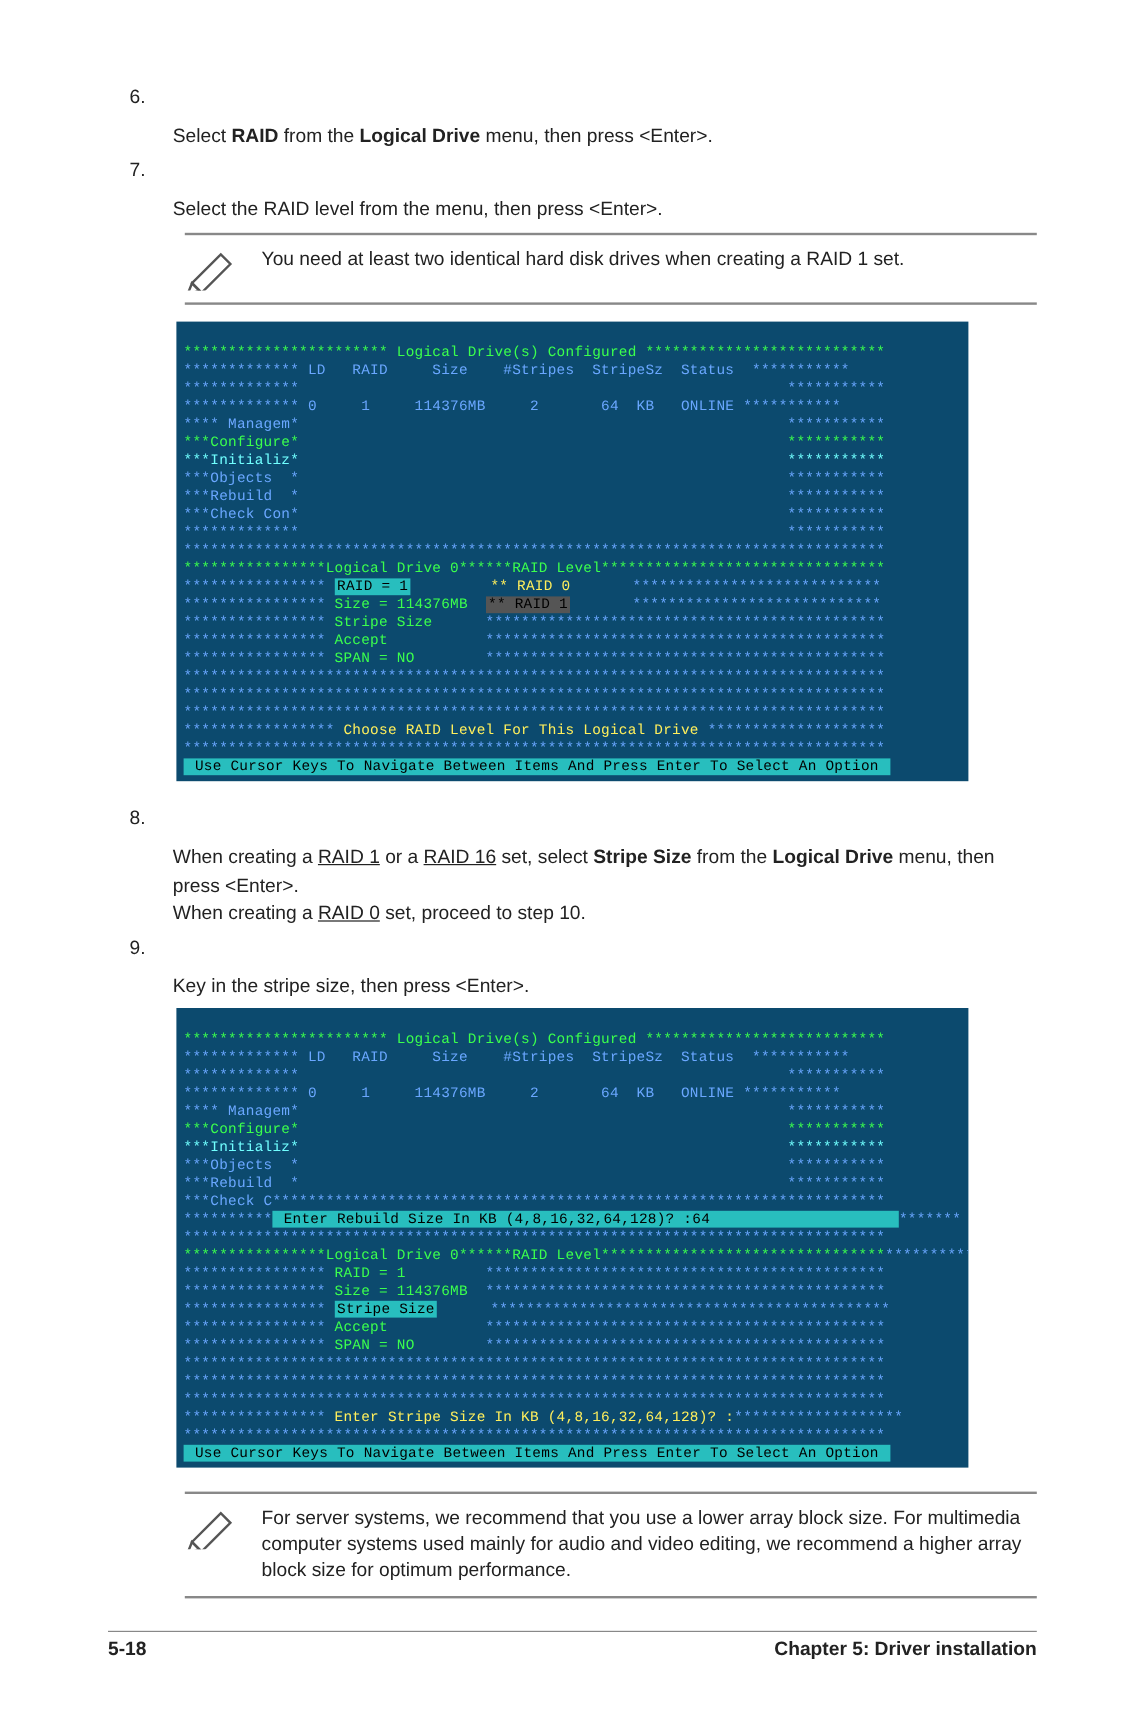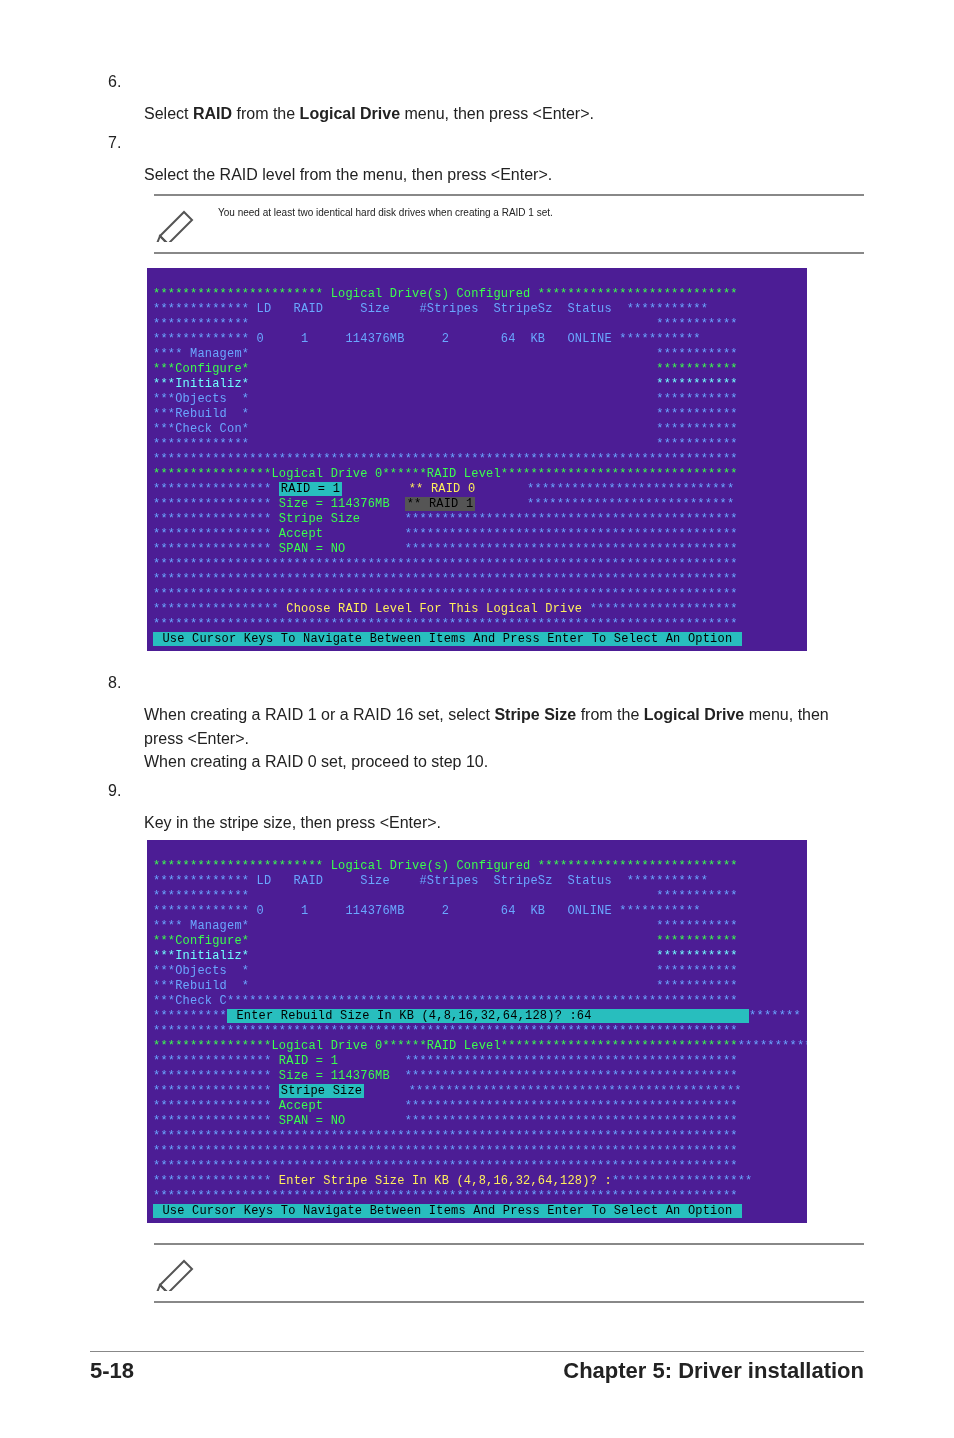--- a/index.html
+++ b/index.html
@@ -21,64 +21,64 @@
     align-items: flex-start;
     margin-bottom: 6px;
     line-height: 1.45;
   }
   ol.steps > li .num {
     width: 36px;
     flex: none;
   }
   ol.steps > li .body { flex: 1; margin-top: 32px; }
   .b { font-weight: bold; }
-  .u { }
+  .u { text-decoration: underline; }
 
   .note-block {
     border-top: 2px solid #888;
     border-bottom: 2px solid #888;
     margin: 8px 0 14px 64px;
     padding: 10px 4px 10px 0;
     display: flex;
     align-items: flex-start;
     gap: 20px;
   }
   .note-block .pencil {
     width: 44px; height: 36px;
     flex: none;
   }
   .note-block .pencil svg { width: 100%; height: 100%; }
-  .note-block .text { flex: 1; line-height: 1.35; font-size: 10px; }
+  .note-block .text { flex: 1; line-height: 1.35; font-size: 16px; }
 
   .terminal {
     font-family: "Courier New", Courier, monospace;
     font-size: 12px;
     line-height: 1.25;
     color: #6aa7ff;
-    background: #4c1d95;
+    background: #0c4a6e;
     padding: 4px 6px;
     white-space: pre;
     letter-spacing: 0.2px;
     margin: 8px auto 20px auto;
     width: 660px;
     overflow: hidden;
   }
   .terminal.t2 { margin-top: 6px; }
   .green { color: #3bff4d; }
   .yellow { color: #ffef5c; }
   .cyan  { color: #71ffff; }
   .hl-cyan { background:#28bebe; color:#000; padding:0 2px; }
   .hl-grey { background:#555; color:#000; padding:0 2px;text-align:right; }
 
   .footer {
     position: absolute;
     bottom: 54px; left: 90px; right: 90px;
     border-top: 1px solid #888;
     font-weight: bold;
-    font-size: 22px;
+    font-size: 16px;
     padding-top: 6px;
     display: flex;
     justify-content: space-between;
   }
 </style>
 </head>
 <body>
 
 <div class="page">
 
@@ -171,20 +171,21 @@
 <span>*******************************************************************************</span>
 <span class="hl-cyan"> Use Cursor Keys To Navigate Between Items And Press Enter To Select An Option </span></div>
 
   <div class="note-block">
     <span class="pencil">
       <svg viewBox="0 0 44 36">
           <path d="M6 30 L30 6 L38 14 L14 38 Z" fill="none" stroke="#555" stroke-width="2"></path>
           <path d="M6 30 L2 40 L12 36 Z" fill="none" stroke="#555" stroke-width="2"></path>
         </svg>
     </span>
+    <span class="text">For server systems, we recommend that you use a lower array block size. For multimedia computer systems used mainly for audio and video editing, we recommend a higher array block size for optimum performance.</span>
   </div>
 
 </div>
 
 <div class="footer">
   <span>5-18</span>
   <span>Chapter 5: Driver installation</span>
 </div>
 
 </body></html>

